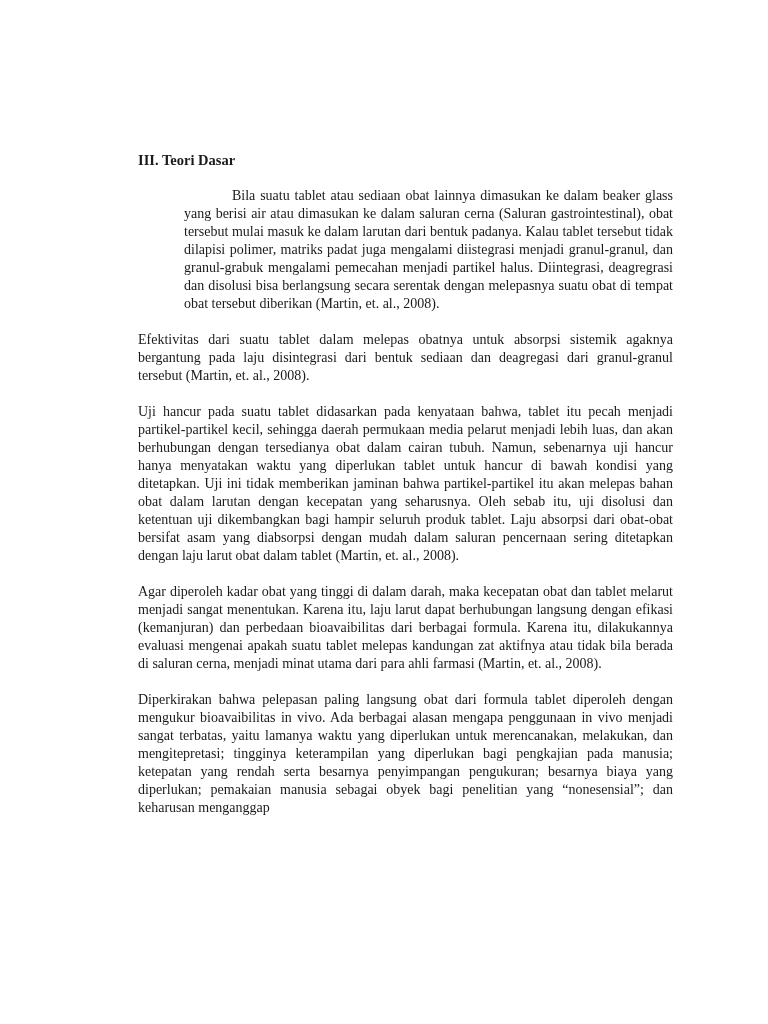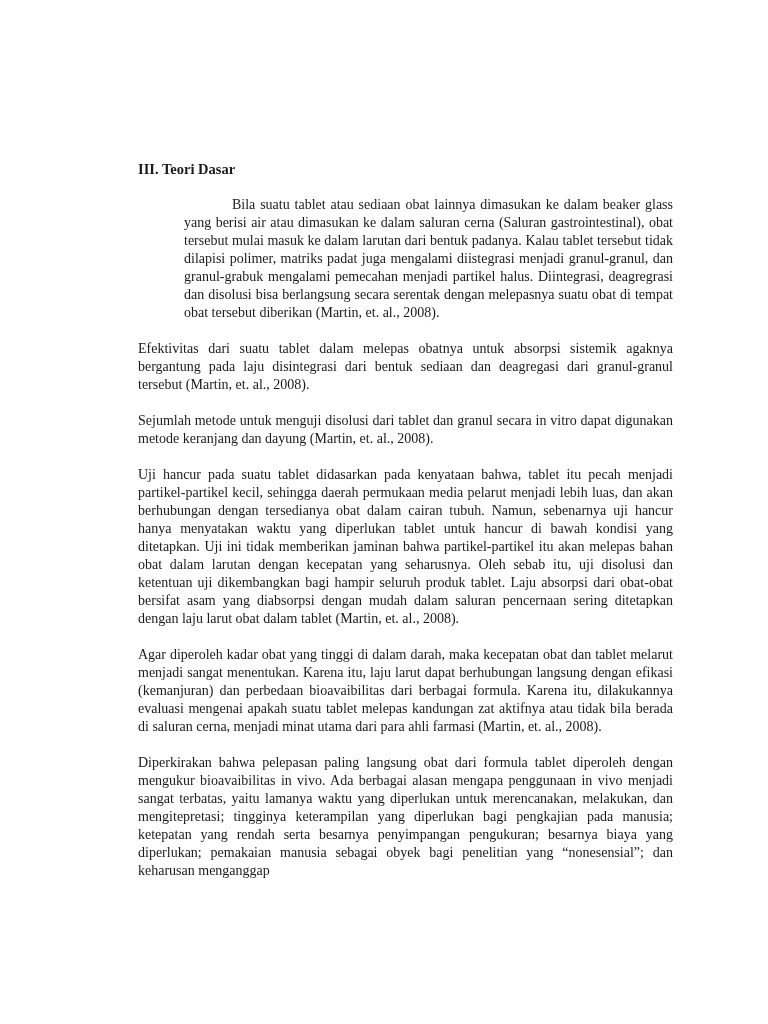--- a/index.html
+++ b/index.html
@@ -11,21 +11,21 @@
       width: 768px;
       height: 1024px;
       position: relative;
       overflow: hidden;
       font-family: "Liberation Serif", "DejaVu Serif", serif;
       color: #1a1a1a;
     }
     .page {
       position: absolute;
       left: 138px;
-      top: 160px;
+      top: 151px;
       width: 535px;
     }
     .heading {
       font-weight: bold;
       font-size: 14.5px;
       line-height: 18px;
       margin: 0 0 18px 0;
     }
     .para {
       font-size: 14px;
@@ -41,17 +41,16 @@
       margin-bottom: 8px;
     }
   </style>
 </head>
 <body>
 
 <div class="page">
   <div class="heading">III. Teori Dasar</div>
   <p class="para indent">Bila suatu tablet atau sediaan obat lainnya dimasukan ke dalam beaker glass yang berisi air atau dimasukan ke dalam saluran cerna (Saluran gastrointestinal), obat tersebut mulai masuk ke dalam larutan dari bentuk padanya. Kalau tablet tersebut tidak dilapisi polimer, matriks padat juga mengalami diistegrasi menjadi granul-granul, dan granul-grabuk mengalami pemecahan menjadi partikel halus. Diintegrasi, deagregrasi dan disolusi bisa berlangsung secara serentak dengan melepasnya suatu obat di tempat obat tersebut diberikan (Martin, et. al., 2008).</p>
   <p class="para">Efektivitas dari suatu tablet dalam melepas obatnya untuk absorpsi sistemik agaknya bergantung pada laju disintegrasi dari bentuk sediaan dan deagregasi dari granul-granul tersebut (Martin, et. al., 2008).</p>
-  <p class="para">Sejumlah metode untuk menguji disolusi dari tablet dan granul secara in vitro dapat digunakan metode keranjang dan dayung (Martin, et. al., 2008).</p>
   <p class="para">Uji hancur pada suatu tablet didasarkan pada kenyataan bahwa, tablet itu pecah menjadi partikel-partikel kecil, sehingga daerah permukaan media pelarut menjadi lebih luas, dan akan berhubungan dengan tersedianya obat dalam cairan tubuh. Namun, sebenarnya uji hancur hanya menyatakan waktu yang diperlukan tablet untuk hancur di bawah kondisi yang ditetapkan. Uji ini tidak memberikan jaminan bahwa partikel-partikel itu akan melepas bahan obat dalam larutan dengan kecepatan yang seharusnya. Oleh sebab itu, uji disolusi dan ketentuan uji dikembangkan bagi hampir seluruh produk tablet. Laju absorpsi dari obat-obat bersifat asam yang diabsorpsi dengan mudah dalam saluran pencernaan sering ditetapkan dengan laju larut obat dalam tablet (Martin, et. al., 2008).</p>
   <p class="para">Agar diperoleh kadar obat yang tinggi di dalam darah, maka kecepatan obat dan tablet melarut menjadi sangat menentukan. Karena itu, laju larut dapat berhubungan langsung dengan efikasi (kemanjuran) dan perbedaan bioavaibilitas dari berbagai formula. Karena itu, dilakukannya evaluasi mengenai apakah suatu tablet melepas kandungan zat aktifnya atau tidak bila berada di saluran cerna, menjadi minat utama dari para ahli farmasi (Martin, et. al., 2008).</p>
   <p class="para last">Diperkirakan bahwa pelepasan paling langsung obat dari formula tablet diperoleh dengan mengukur bioavaibilitas in vivo. Ada berbagai alasan mengapa penggunaan in vivo menjadi sangat terbatas, yaitu lamanya waktu yang diperlukan untuk merencanakan, melakukan, dan mengitepretasi; tingginya keterampilan yang diperlukan bagi pengkajian pada manusia; ketepatan yang rendah serta besarnya penyimpangan pengukuran; besarnya biaya yang diperlukan; pemakaian manusia sebagai obyek bagi penelitian yang “nonesensial”; dan keharusan menganggap</p>
 </div>
 
 </body></html>

